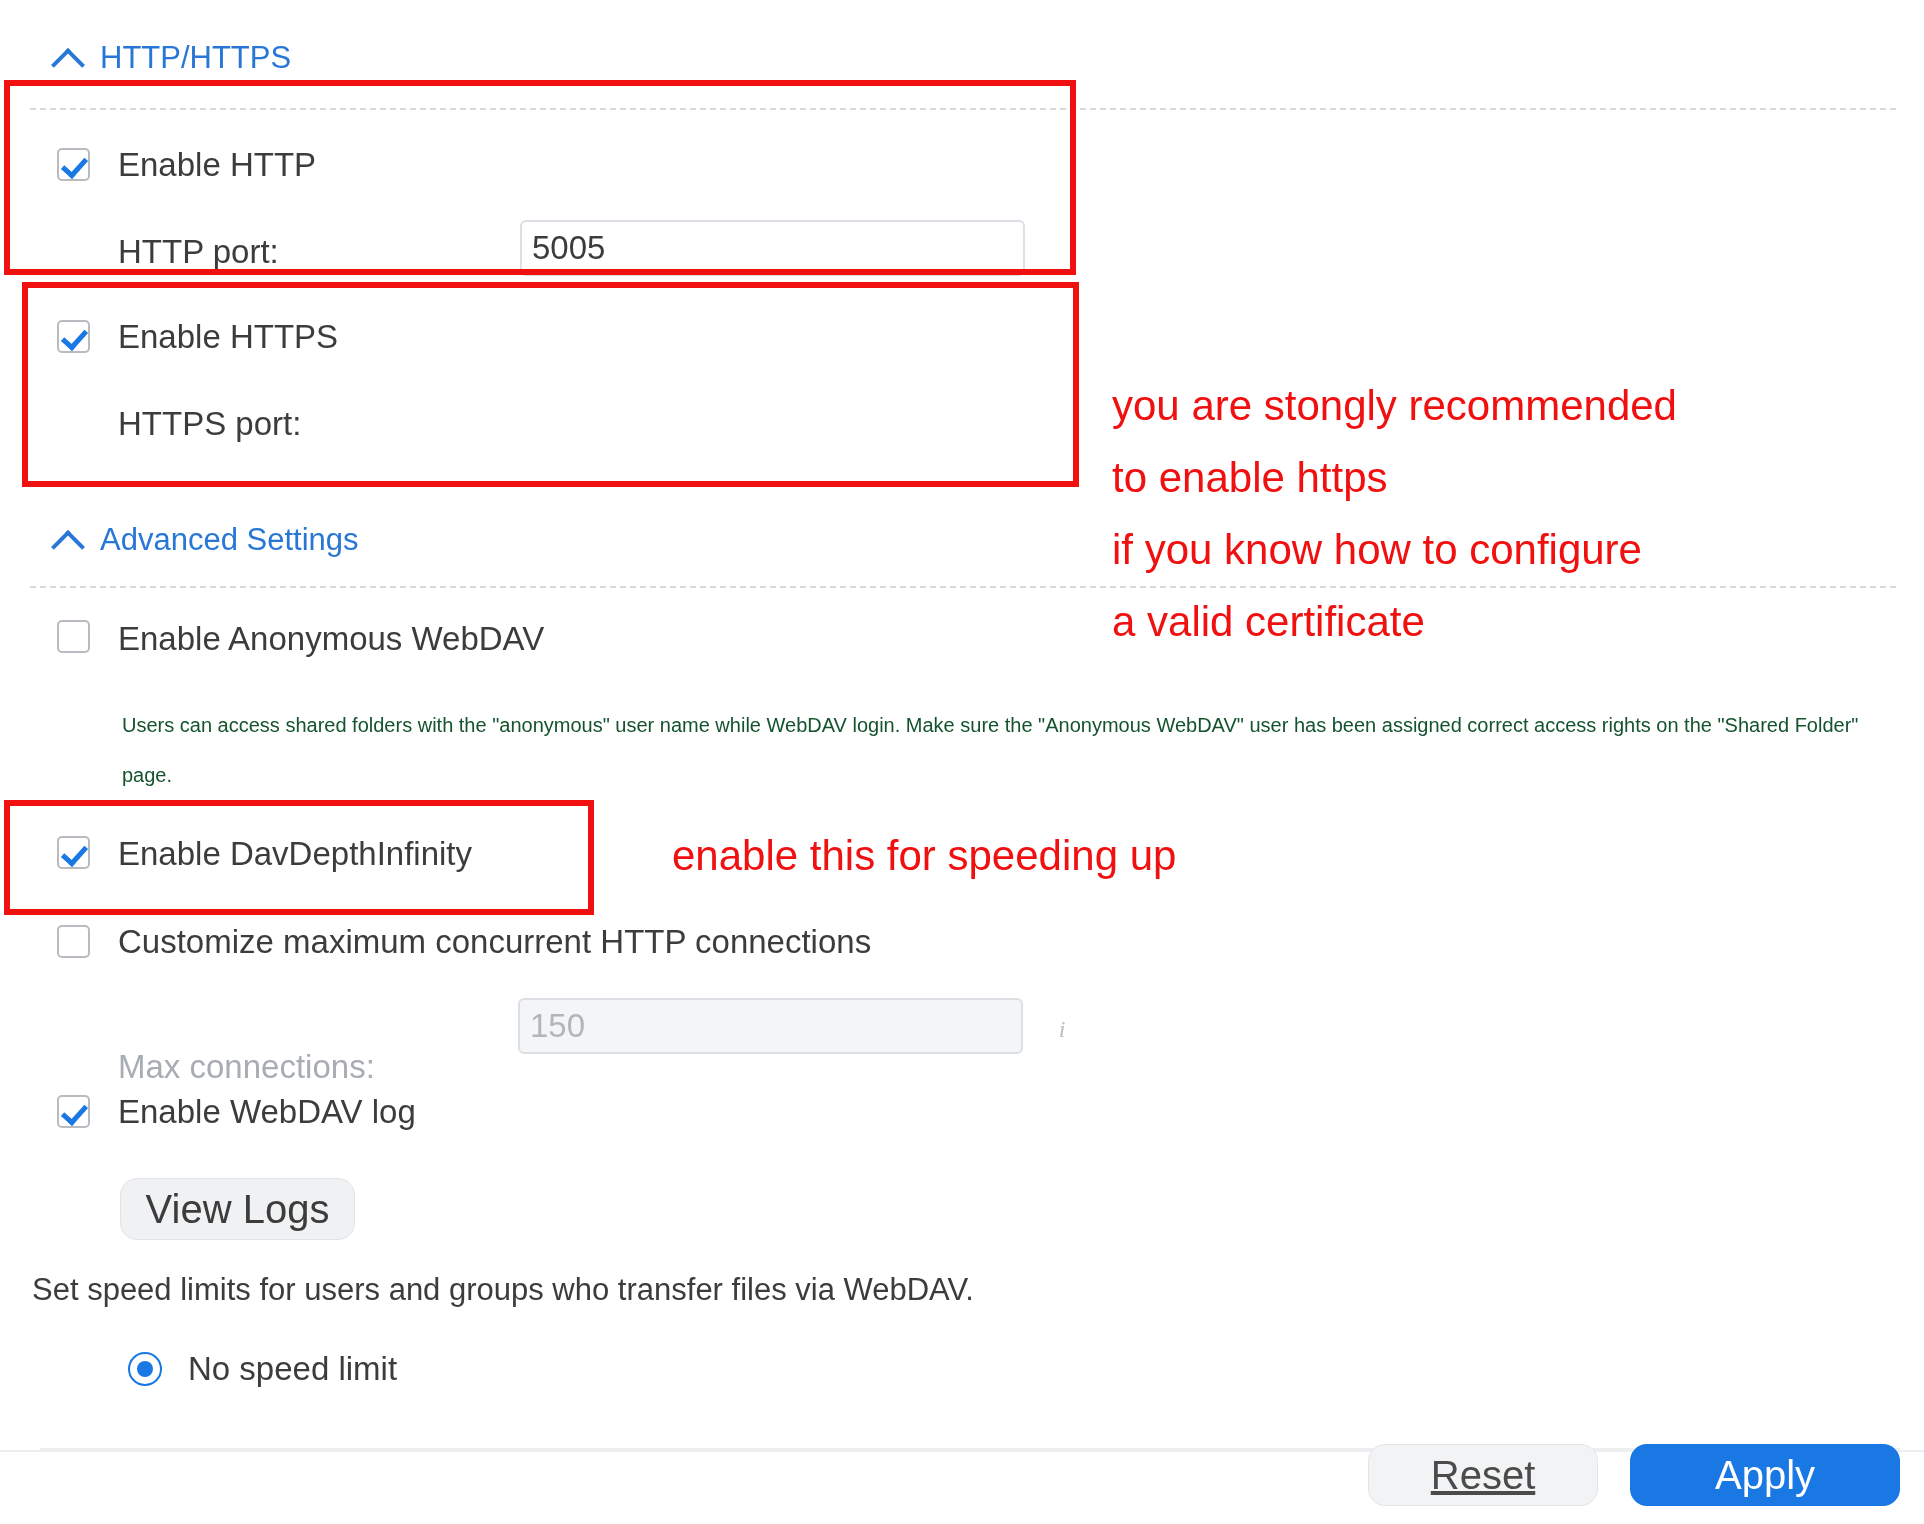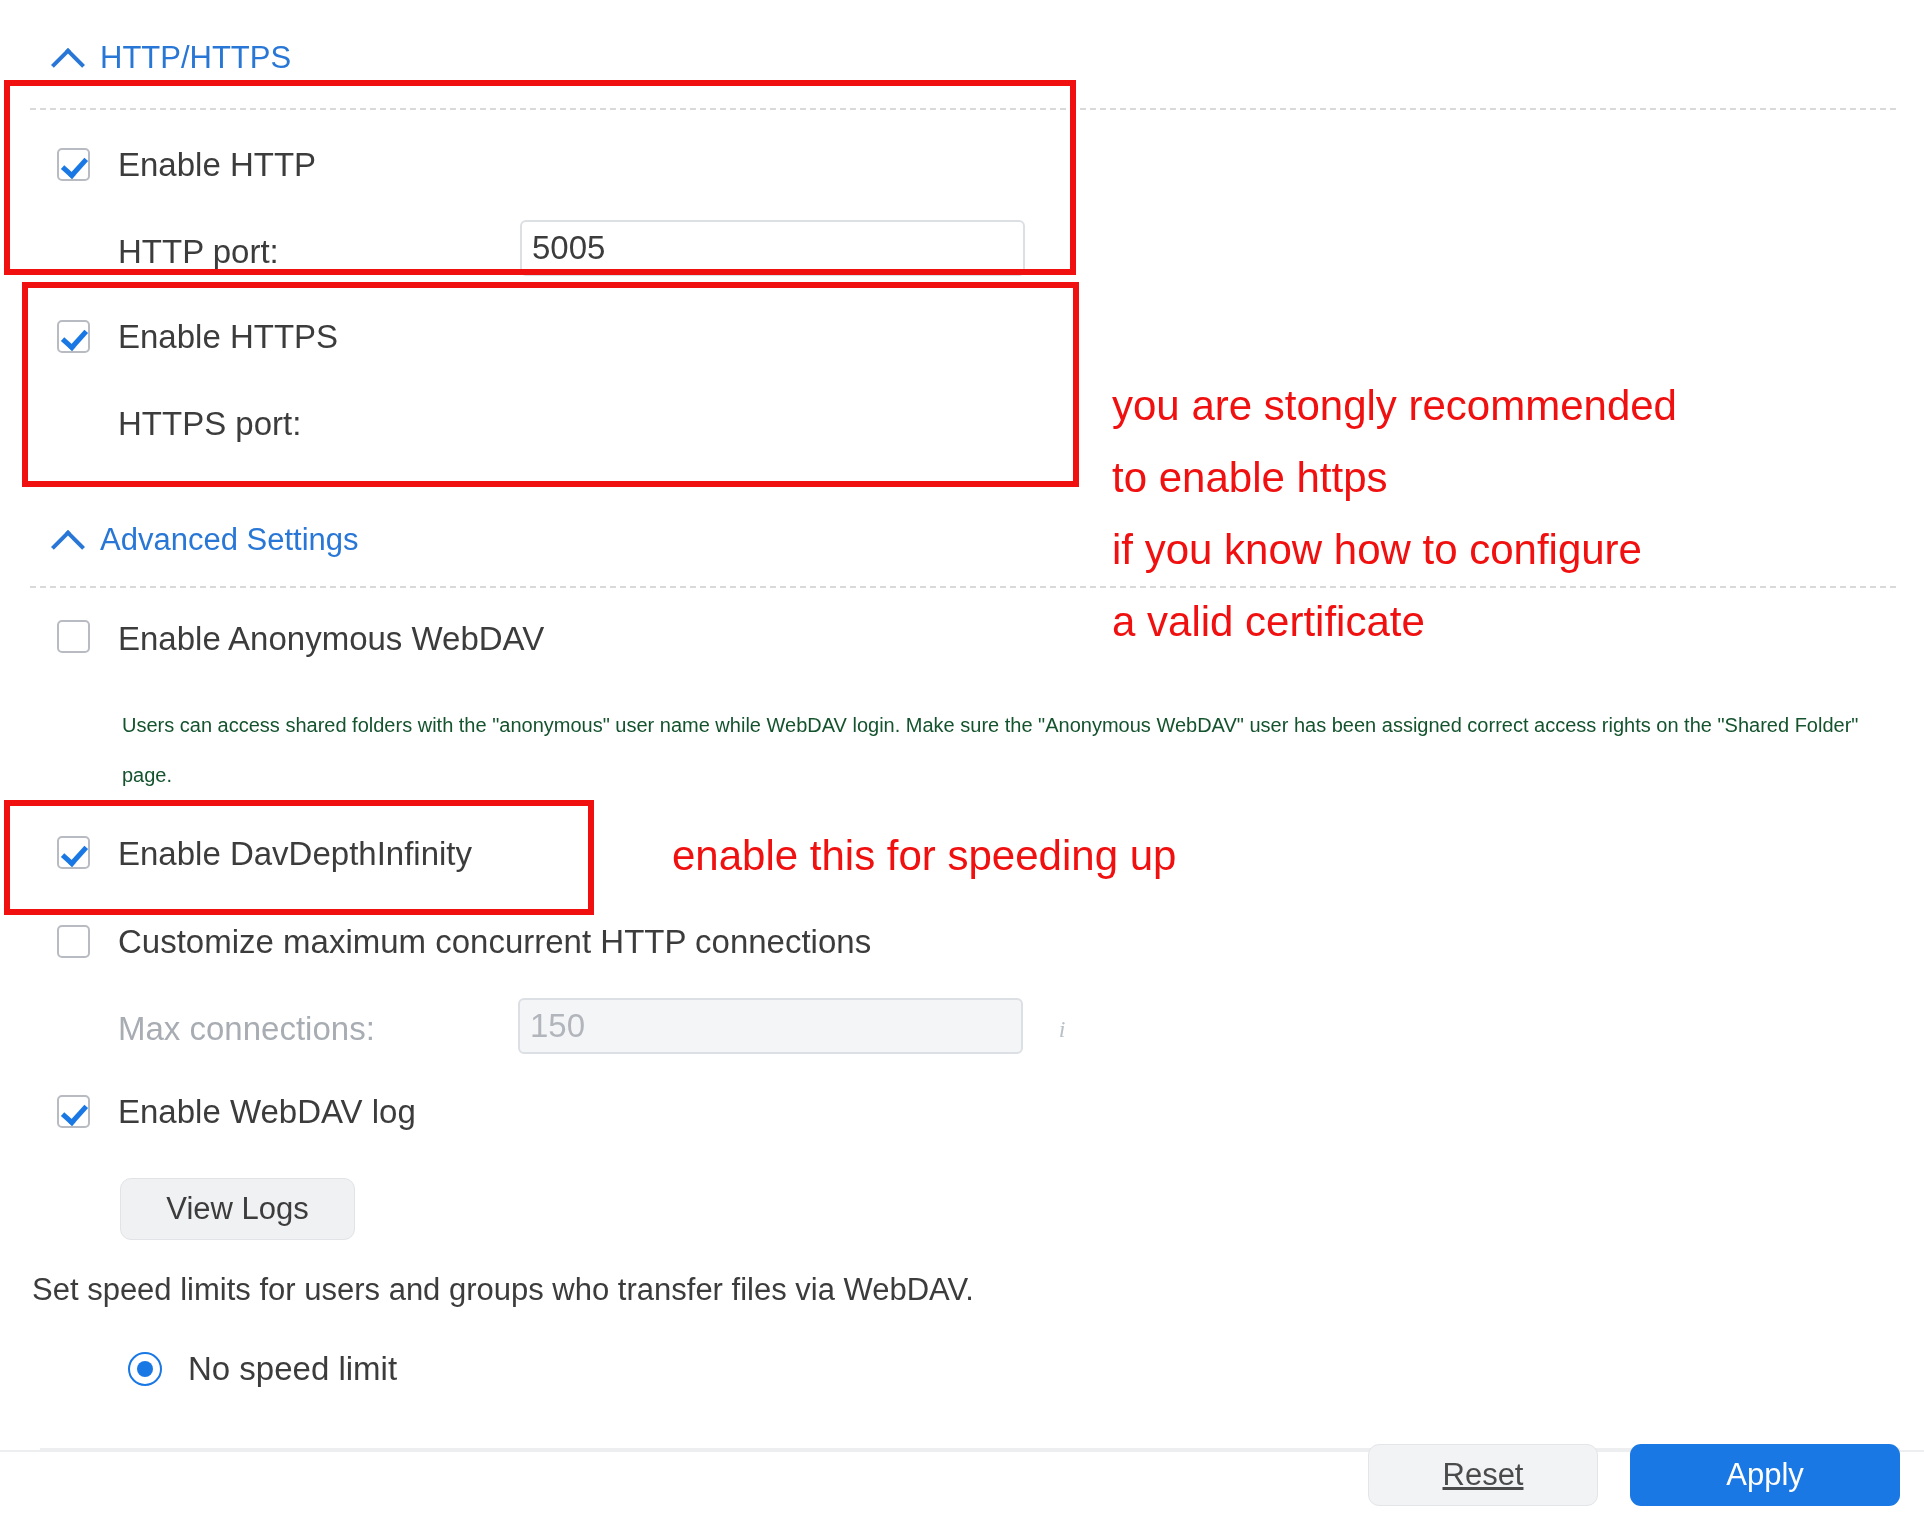--- a/index.html
+++ b/index.html
@@ -105,20 +105,21 @@
   }
   
   .field-label {
     position: absolute;
     font-size: 33px;
     color: #3c3c3c;
     white-space: nowrap;
   }
   .field-label.disabled {
     color: #a8acb3;
+    margin-top: 38px;
   }
   .textbox {
     position: absolute;
     height: 56px;
     border: 2px solid #dcdfe3;
     border-radius: 6px;
     background: #ffffff;
     box-sizing: border-box;
     display: flex;
     align-items: center;
@@ -150,25 +151,25 @@
     line-height: 50px;
   }
   .plain-text {
     position: absolute;
     font-size: 31px;
     color: #3c3c3c;
     white-space: nowrap;
   }
   .btn {
     position: absolute;
-    border-radius: 11px;
+    border-radius: 17px;
     display: flex;
     align-items: center;
     justify-content: center;
-    font-size: 31px;
+    font-size: 40px;
     box-sizing: border-box;
     cursor: default;
   }
   .btn-secondary {
     background: #f0f1f3;
     color: #3c3c3c;
     border: 1px solid #e1e3e6;
   }
   .btn-reset {
     background: #f2f3f5;

